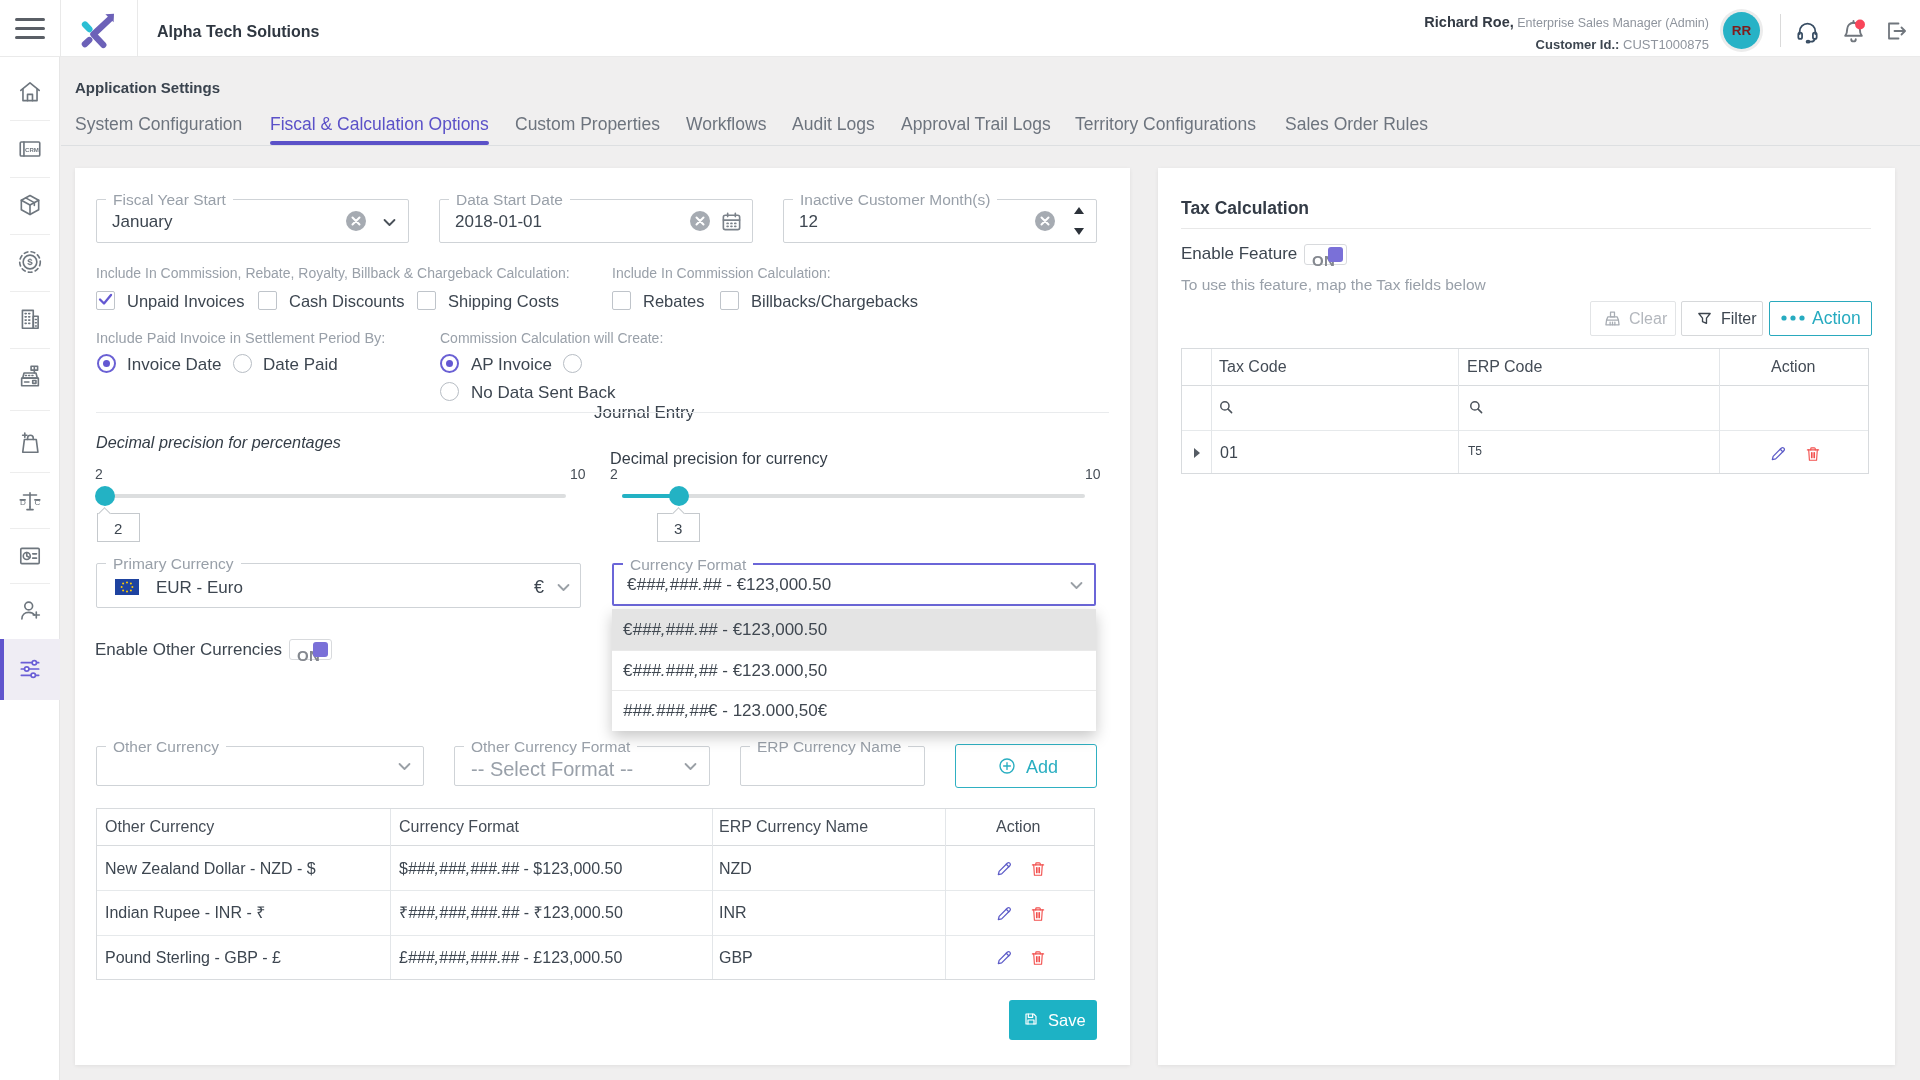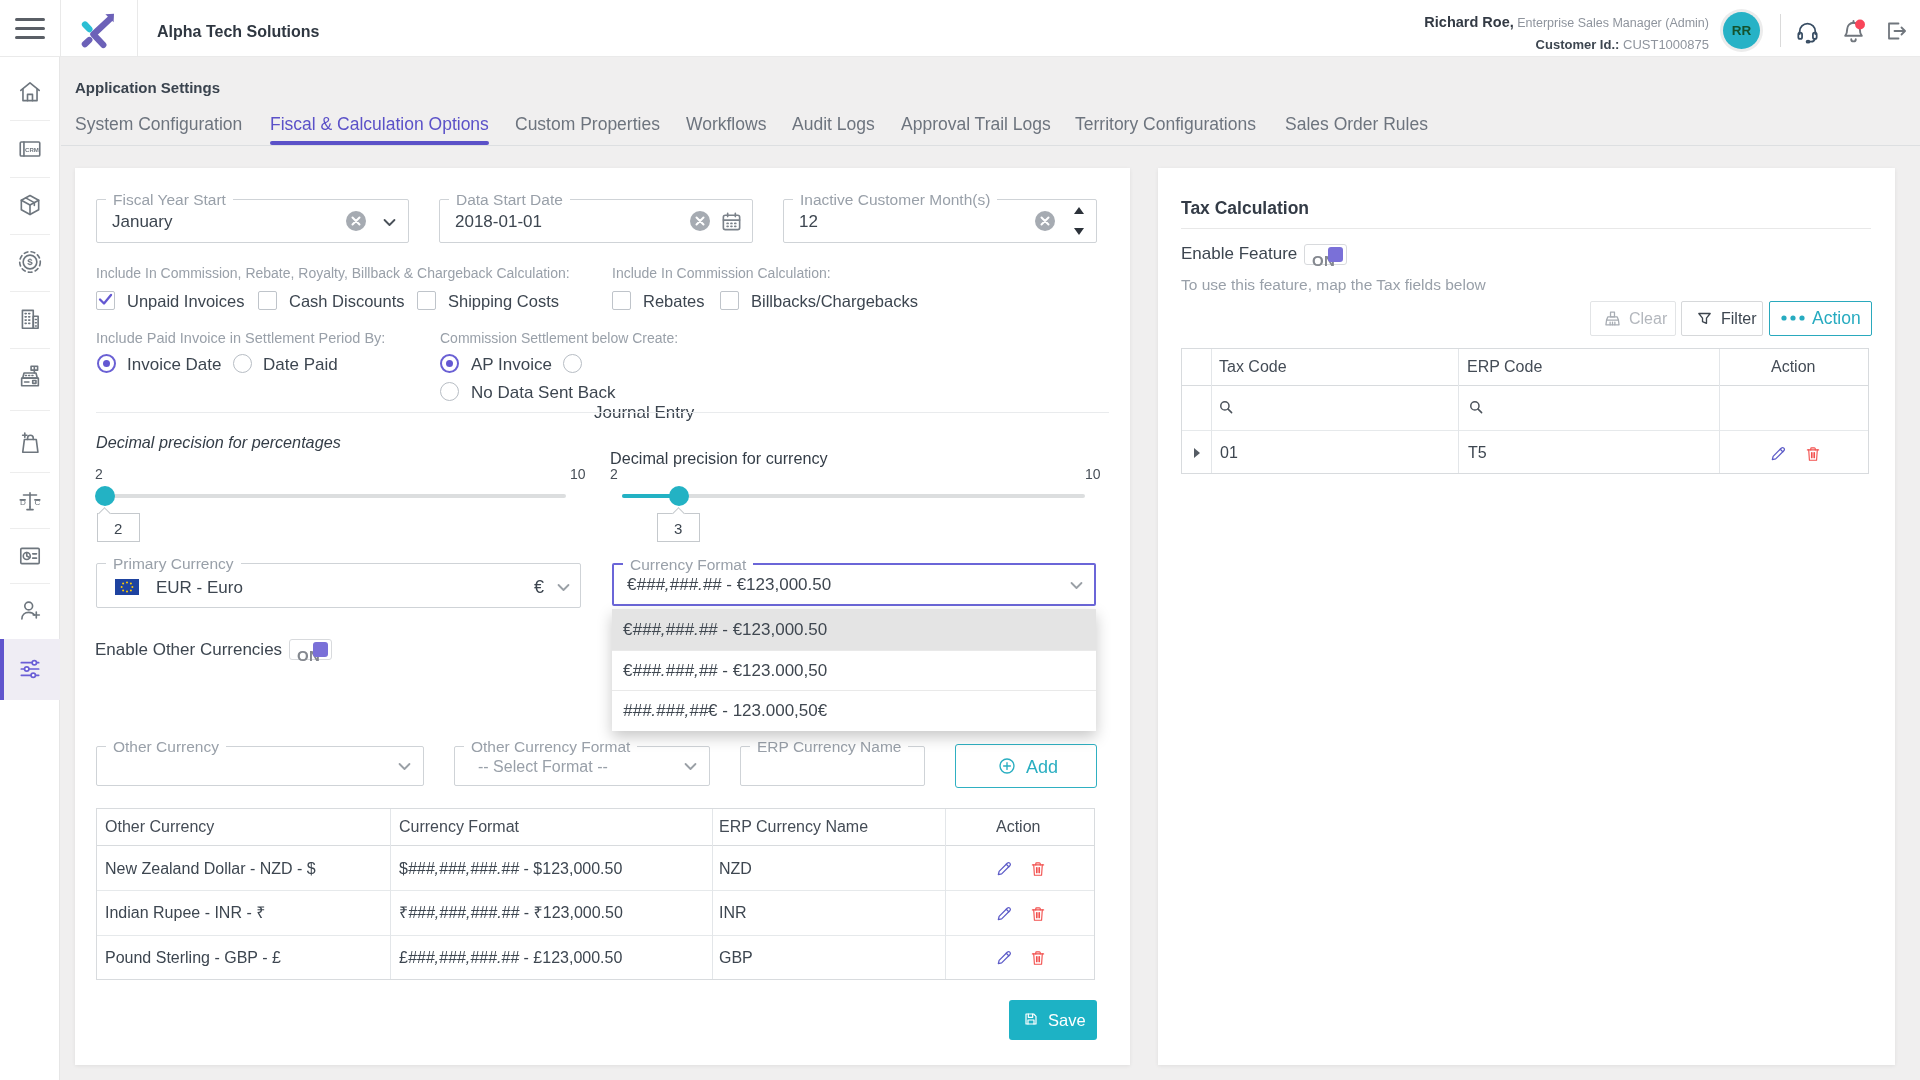--- a/index.html
+++ b/index.html
@@ -35,21 +35,21 @@
 <div class="vline" style="left:137px;top:0;height:57px;background:#e9e9e9;z-index:51;"></div>
 <svg class="abs" style="left:78px;top:8px;z-index:51;" width="44" height="44" viewBox="0 0 44 44">
  <path d="M25.3 36.9 L15.4 26.4 L31.6 11.2" fill="none" stroke="#6c61b8" stroke-width="6.3" stroke-linecap="round" stroke-linejoin="round"></path>
  <path d="M27.4 6.3 L36 5.7 L35.6 14.3 Z" fill="#6c61b8"></path>
  <line x1="7" y1="16.5" x2="11.4" y2="21.1" stroke="#2bbfd4" stroke-width="6.3" stroke-linecap="round"></line>
  <line x1="6.9" y1="36.1" x2="11.3" y2="32" stroke="#6c61b8" stroke-width="6.3" stroke-linecap="round"></line>
 </svg>
 <div class="t" style="left:157px;top:24px;font-size:16px;font-weight:bold;color:#2f3741;z-index:51;">Alpha Tech Solutions</div>
 <div class="t" style="top:15px;right:211px;font-size:12.5px;color:#8e949d;z-index:51;"><span style="font-size:14.5px;font-weight:bold;color:#333a44;margin-left:16px;">Richard Roe,</span> Enterprise Sales Manager (Admin)</div>
 <div class="t" style="top:38px;right:211px;font-size:13px;color:#8e949d;z-index:51;"><span style="font-weight:bold;color:#3d4650;">Customer Id.:</span> CUST1000875</div>
-<div class="abs" style="left:1723px;top:12px;width:37px;height:37px;border-radius:50%;background:#27b2c6;box-shadow:0 0 0 3px #ececec;z-index:51;text-align:center;line-height:37px;color:#14532d;font-weight:bold;font-size:13.5px;">RR</div>
+<div class="abs" style="left:1723px;top:12px;width:37px;height:37px;border-radius:50%;background:#27b2c6;box-shadow:0 0 0 3px #ececec;z-index:51;text-align:center;line-height:37px;color:#7f1d1d;font-weight:bold;font-size:13.5px;">RR</div>
 <div class="vline" style="left:1780px;top:14px;height:33px;background:#dadada;z-index:51;"></div>
 <svg class="abs" style="left:1795px;top:20px;z-index:51;" width="25" height="25" viewBox="0 0 24 24" fill="none" stroke="#384d63" stroke-width="1.7" stroke-linecap="round" stroke-linejoin="round">
  <path d="M4.5 13.5 v-2.5 a7.5 7.5 0 0 1 15 0 v2.5"></path>
  <rect x="3.2" y="12.2" width="3.6" height="6" rx="1.6"></rect>
  <rect x="17.2" y="12.2" width="3.6" height="6" rx="1.6"></rect>
  <path d="M19 18.2 a3.5 3.5 0 0 1 -3.5 2.6 h-1.8"></path>
  <ellipse cx="12.5" cy="20.8" rx="1.4" ry="1"></ellipse>
 </svg>
 <svg class="abs" style="left:1840px;top:18px;z-index:51;" width="27" height="27" viewBox="0 0 24 24" fill="none" stroke="#70767d" stroke-width="1.7" stroke-linecap="round" stroke-linejoin="round">
  <path d="M12 4.2 a5.6 5.6 0 0 1 5.6 5.6 c0 3.2 .9 4.9 1.8 6 h-14.8 c.9 -1.1 1.8 -2.8 1.8 -6 a5.6 5.6 0 0 1 5.6 -5.6 z"></path>
@@ -202,21 +202,21 @@
 <div class="t" style="left:127px;top:293px;font-size:16.5px;">Unpaid Invoices</div>
 <div class="cb" style="left:258px;top:291px;"></div>
 <div class="t" style="left:289px;top:293px;font-size:16.5px;">Cash Discounts</div>
 <div class="cb" style="left:417px;top:291px;"></div>
 <div class="t" style="left:448px;top:293px;font-size:16.5px;">Shipping Costs</div>
 <div class="cb" style="left:612px;top:291px;"></div>
 <div class="t" style="left:643px;top:293px;font-size:16.5px;">Rebates</div>
 <div class="cb" style="left:720px;top:291px;"></div>
 <div class="t" style="left:751px;top:293px;font-size:16.5px;">Billbacks/Chargebacks</div>
 <div class="t g" style="left:96px;top:331px;font-size:14.5px;">Include Paid Invoice in Settlement Period By:</div>
-<div class="t g" style="left:440px;top:331px;font-size:14px;">Commission Settlement below Create:</div>
+<div class="t g" style="left:440px;top:331px;font-size:14px;">Commission Calculation will Create:</div>
 <div class="rd rdsel" style="left:96.5px;top:354.0px;"></div>
 <div class="t" style="left:127px;top:356px;font-size:17px;">Invoice Date</div>
 <div class="rd" style="left:232.5px;top:354.0px;"></div>
 <div class="t" style="left:263px;top:356px;font-size:17px;">Date Paid</div>
 <div class="rd rdsel" style="left:439.5px;top:354.0px;"></div>
 <div class="t" style="left:471px;top:356px;font-size:17px;">AP Invoice</div>
 <div class="rd" style="left:562.5px;top:354.0px;"></div>
 <div class="t" style="left:594px;top:356px;font-size:17px;margin-top:48px;">Journal Entry</div>
 <div class="rd" style="left:439.5px;top:381.5px;"></div>
 <div class="t" style="left:471px;top:384px;font-size:17px;">No Data Sent Back</div>
@@ -273,21 +273,21 @@
   </div>
 <div class="fs" style="left:96px;top:746px;width:328px;height:40px;">
     <span class="lab">Other Currency</span>
   </div>
 <svg class="abs" style="left:396px;top:758px;" width="17" height="17" viewBox="0 0 24 24" fill="none" stroke="#9aa0a6" stroke-width="2.6" stroke-linecap="round" stroke-linejoin="round">
     <path d="M5 8.5 L12 15.5 L19 8.5"></path>
   </svg>
 <div class="fs" style="left:454px;top:746px;width:256px;height:40px;">
     <span class="lab">Other Currency Format</span>
   </div>
-<div class="t g" style="left:471px;top:759px;font-size:16px;margin-left:7px;">-- Select Format --</div>
+<div class="t g" style="left:471px;top:759px;font-size:20px;">-- Select Format --</div>
 <svg class="abs" style="left:682px;top:758px;" width="17" height="17" viewBox="0 0 24 24" fill="none" stroke="#9aa0a6" stroke-width="2.6" stroke-linecap="round" stroke-linejoin="round">
     <path d="M5 8.5 L12 15.5 L19 8.5"></path>
   </svg>
 <div class="fs" style="left:740px;top:746px;width:185px;height:40px;">
     <span class="lab">ERP Currency Name</span>
   </div>
 <div class="abs" style="left:955px;top:744px;width:142px;height:44px;border:1.5px solid #2fb0c2;border-radius:3px;background:#fff;"></div>
 <svg class="abs" style="left:998px;top:757px;" width="18" height="18" viewBox="0 0 24 24" fill="none" stroke="#29aec1" stroke-width="1.8" stroke-linecap="round">
     <circle cx="12" cy="12" r="9.3"></circle>
     <path d="M12 7.5 V16.5 M7.5 12 H16.5"></path>
@@ -392,21 +392,21 @@
     <path d="M14.8 14.8 L19.5 19.5"></path>
   </svg>
 <svg class="abs" style="left:1467px;top:398px;" width="18" height="18" viewBox="0 0 24 24" fill="none" stroke="#4c535b" stroke-width="2" stroke-linecap="round">
     <circle cx="10.5" cy="10.5" r="5.5"></circle>
     <path d="M14.8 14.8 L19.5 19.5"></path>
   </svg>
 <svg class="abs" style="left:1192px;top:447px;" width="10" height="12" viewBox="0 0 10 12">
     <path d="M2 1 L8 6 L2 11 Z" fill="#555c64"></path>
   </svg>
 <div class="t" style="left:1220px;top:445px;font-size:16px;">01</div>
-<div class="t" style="left:1468px;top:445px;font-size:16px;">T5</div>
+<div class="t" style="left:1468px;top:445px;font-size:12px;">T5</div>
 <svg class="abs" style="left:1769.0px;top:444.0px;" width="19" height="19" viewBox="0 0 24 24" fill="none" stroke="#5d5cc8" stroke-width="1.6" stroke-linecap="round" stroke-linejoin="round">
     <path d="M4.2 19.8 l1 -4.2 L15.8 5 a2.3 2.3 0 0 1 3.2 3.2 L8.4 18.8 l-4.2 1 z"></path>
     <path d="M14.2 6.6 l3.2 3.2"></path>
   </svg>
 <svg class="abs" style="left:1803.5px;top:445.0px;" width="18" height="18" viewBox="0 0 24 24" fill="none" stroke="#f2504e" stroke-width="1.5" stroke-linecap="round" stroke-linejoin="round">
     <path d="M4.5 6.5 H19.5"></path>
     <path d="M9 6.5 V5 a1.2 1.2 0 0 1 1.2 -1.2 h3.6 A1.2 1.2 0 0 1 15 5 v1.5"></path>
     <path d="M6.3 6.5 L7.2 20.3 H16.8 L17.7 6.5"></path>
     <path d="M10 10 v7 M12 10 v7 M14 10 v7"></path>
   </svg>

